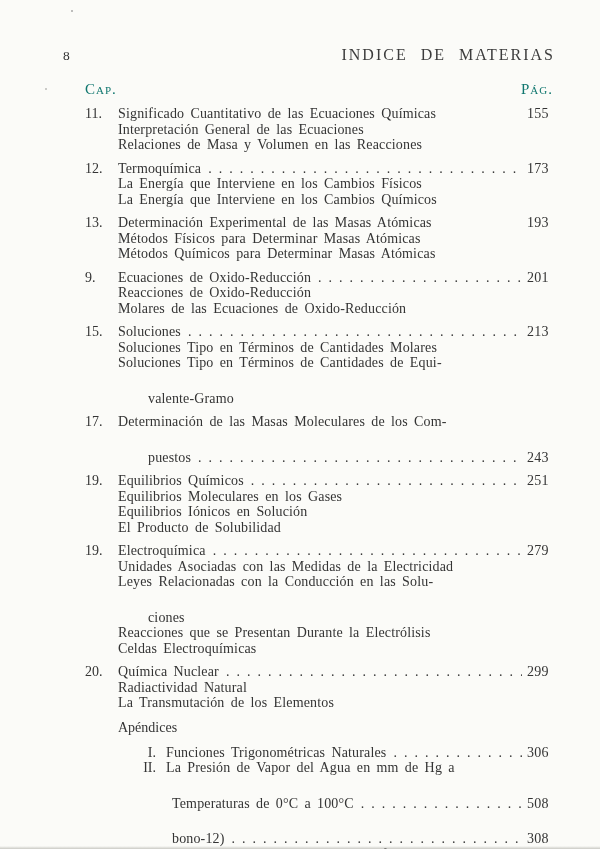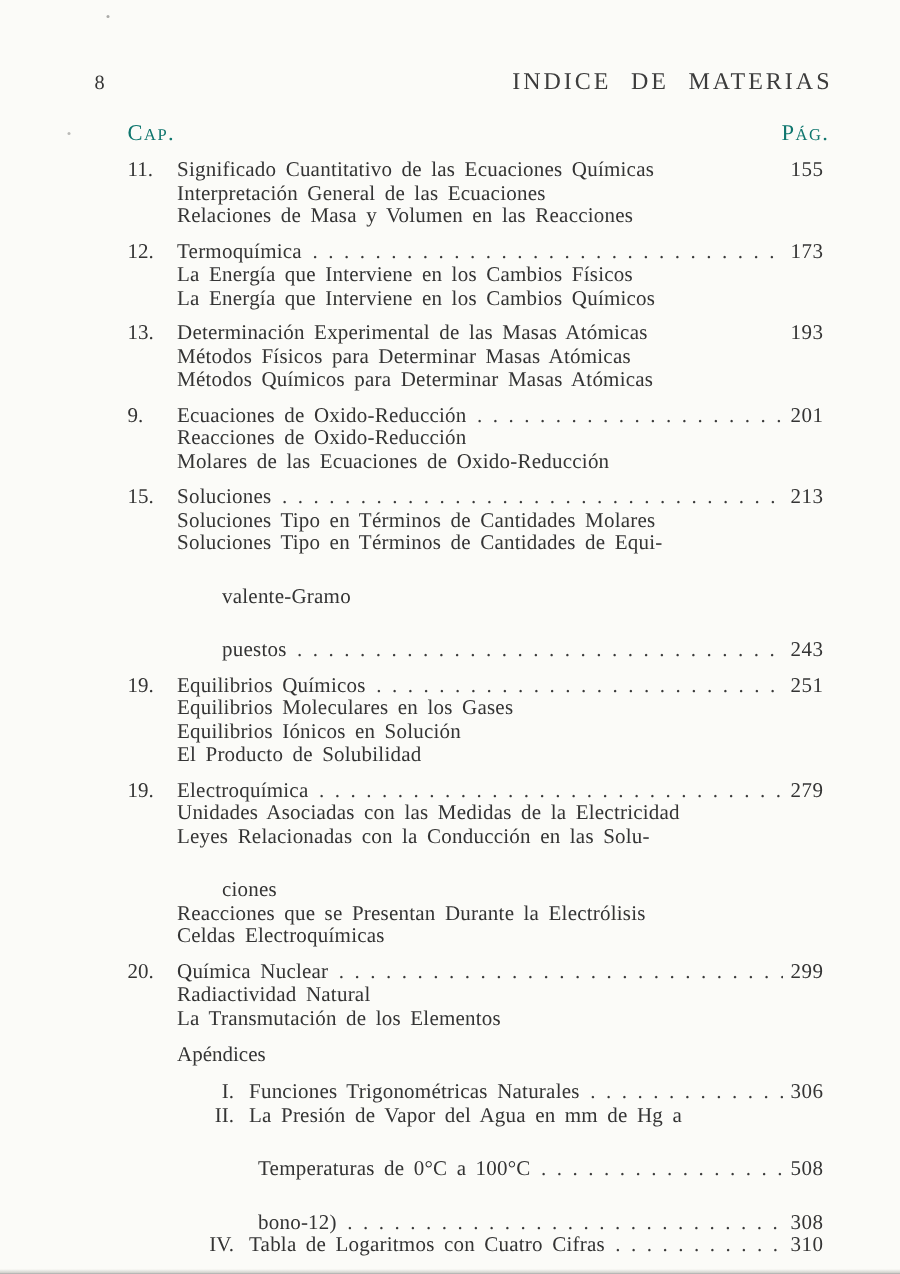--- a/index.html
+++ b/index.html
@@ -166,20 +166,25 @@
             <span class="t">Soluciones Tipo en Términos de Cantidades de Equi-</span>
             <span class="leader"></span>
           </div>
           <div class="row ind">
             <span class="num"></span>
             <span class="t">valente-Gramo</span>
             <span class="leader"></span>
           </div>
         </div>
         <div class="chapter">
+          <div class="row">
+            <span class="num">17.</span>
+            <span class="t">Determinación de las Masas Moleculares de los Com-</span>
+            <span class="leader"></span>
+          </div>
           <div class="row ind">
             <span class="num"></span>
             <span class="t">puestos</span>
             <span class="leader dots"></span>
             <span class="pg">243</span>
           </div>
         </div>
         <div class="chapter">
           <div class="row">
             <span class="num">19.</span>

